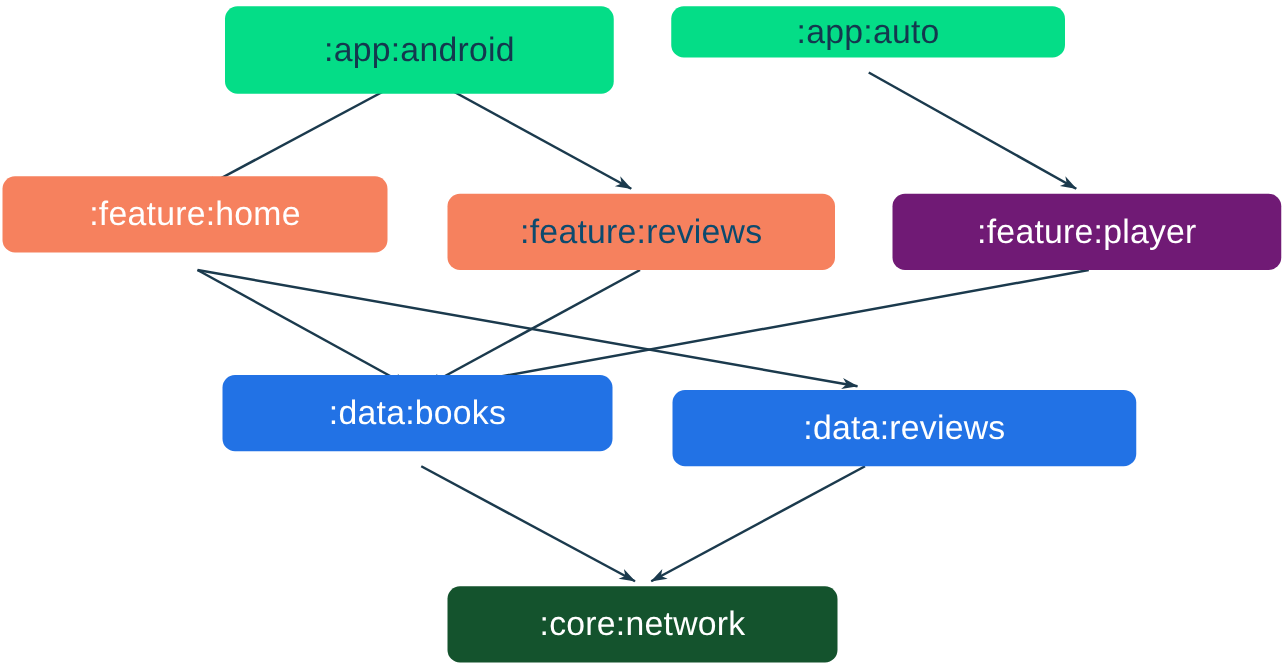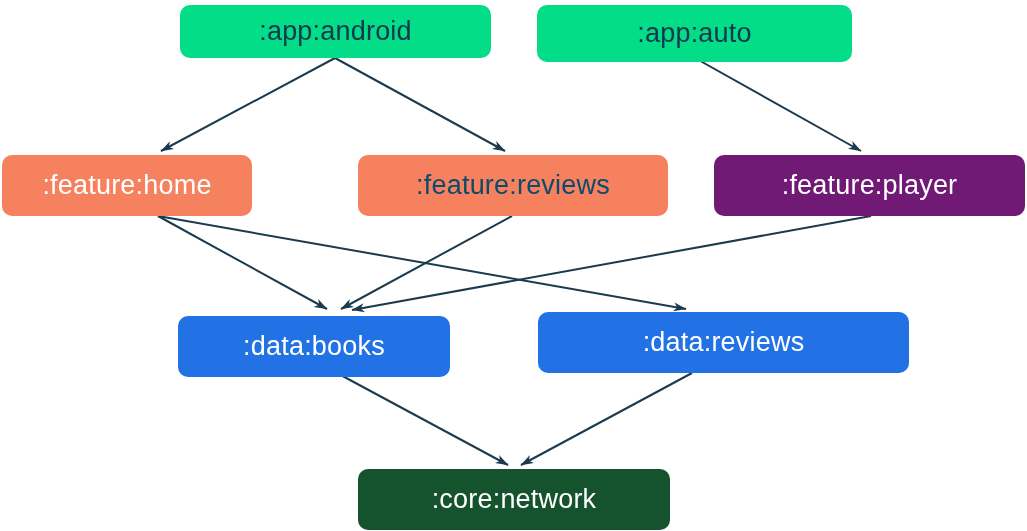--- a/index.html
+++ b/index.html
@@ -14,26 +14,26 @@
   .node{
     position:absolute;
     display:flex;align-items:center;justify-content:center;
     border-radius:10px;
     font-size:27px;
     letter-spacing:0.2px;
     white-space:nowrap;
     box-sizing:border-box;
   }
   
-  #n-app-android    {left:180px; top:5px;   width:311px; height:53px;}
-  #n-app-auto       {left:537px; top:5px;   width:315px; height:57px;}
-  #n-feature-home   {left:2px;   top:155px; width:250px; height:61px;}
+  #n-app-android    {left:180px; top:5px;   width:311px; height:70px;}
+  #n-app-auto       {left:537px; top:5px;   width:315px; height:41px;}
+  #n-feature-home   {left:2px;   top:141px; width:308px; height:61px;}
   #n-feature-reviews{left:358px; top:155px; width:310px; height:61px;}
   #n-feature-player {left:714px; top:155px; width:311px; height:61px;}
-  #n-data-books     {left:178px; top:316px; width:272px; height:61px;}
+  #n-data-books     {left:178px; top:300px; width:312px; height:61px;}
   #n-data-reviews   {left:538px; top:312px; width:371px; height:61px;}
   #n-core-network   {left:358px; top:469px; width:312px; height:61px;}
 </style>
 </head>
 <body>
 
 <div id="canvas">
 
   <svg id="edge-layer" width="1027" height="531" viewBox="0 0 1027 531">
       <defs>

